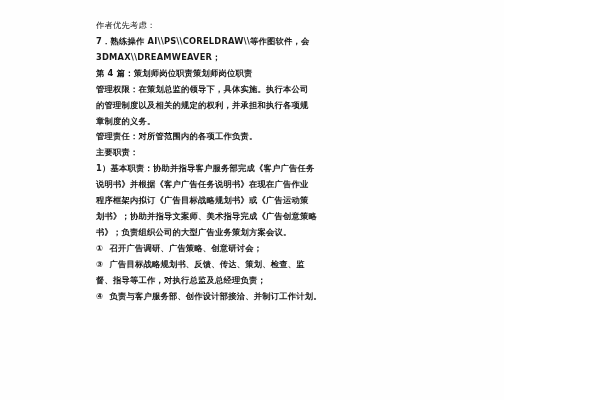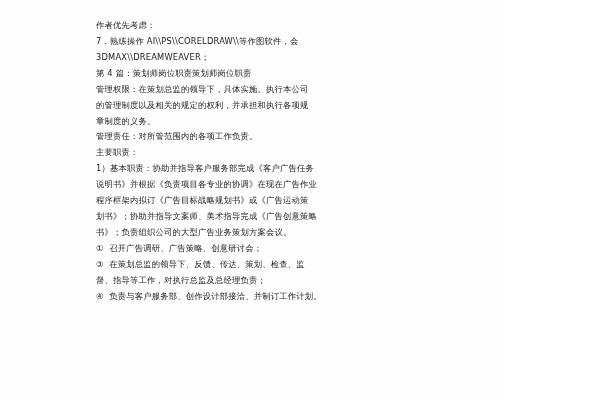--- a/index.html
+++ b/index.html
@@ -29,39 +29,40 @@
     text-align: justify;
   }
   .para {
     margin: 0;
     padding: 0;
     white-space: pre-wrap;
     word-break: break-all;
   }
   .para + .para {
     margin-top: 0px;
+    font-weight: bold;
   }
 </style>
 </head>
 <body>
 
 <div class="page">
   <div class="doc-body">
     <p class="para">作者优先考虑：</p>
     <p class="para">7．熟练操作 AI\\PS\\CORELDRAW\\等作图软件，会</p>
     <p class="para">3DMAX\\DREAMWEAVER；</p>
     <p class="para">第 4 篇：策划师岗位职责策划师岗位职责</p>
     <p class="para">管理权限：在策划总监的领导下，具体实施。执行本公司</p>
     <p class="para">的管理制度以及相关的规定的权利，并承担和执行各项规</p>
     <p class="para">章制度的义务。</p>
     <p class="para">管理责任：对所管范围内的各项工作负责。</p>
     <p class="para">主要职责：</p>
     <p class="para">1）基本职责：协助并指导客户服务部完成《客户广告任务</p>
-    <p class="para">说明书》并根据《负责项目各专业的协调》在现在广告作业</p>
+    <p class="para">说明书》并根据《客户广告任务说明书》在现在广告作业</p>
     <p class="para">程序框架内拟订《广告目标战略规划书》或《广告运动策</p>
     <p class="para">划书》；协助并指导文案师、美术指导完成《广告创意策略</p>
     <p class="para">书》；负责组织公司的大型广告业务策划方案会议。</p>
     <p class="para">①  召开广告调研、广告策略、创意研讨会；</p>
-    <p class="para">③  在策划总监的领导下、反馈、传达、策划、检查、监</p>
+    <p class="para">③  广告目标战略规划书、反馈、传达、策划、检查、监</p>
     <p class="para">督、指导等工作，对执行总监及总经理负责；</p>
     <p class="para">④  负责与客户服务部、创作设计部接洽、并制订工作计划。</p>
   </div>
 </div>
 
 </body></html>

